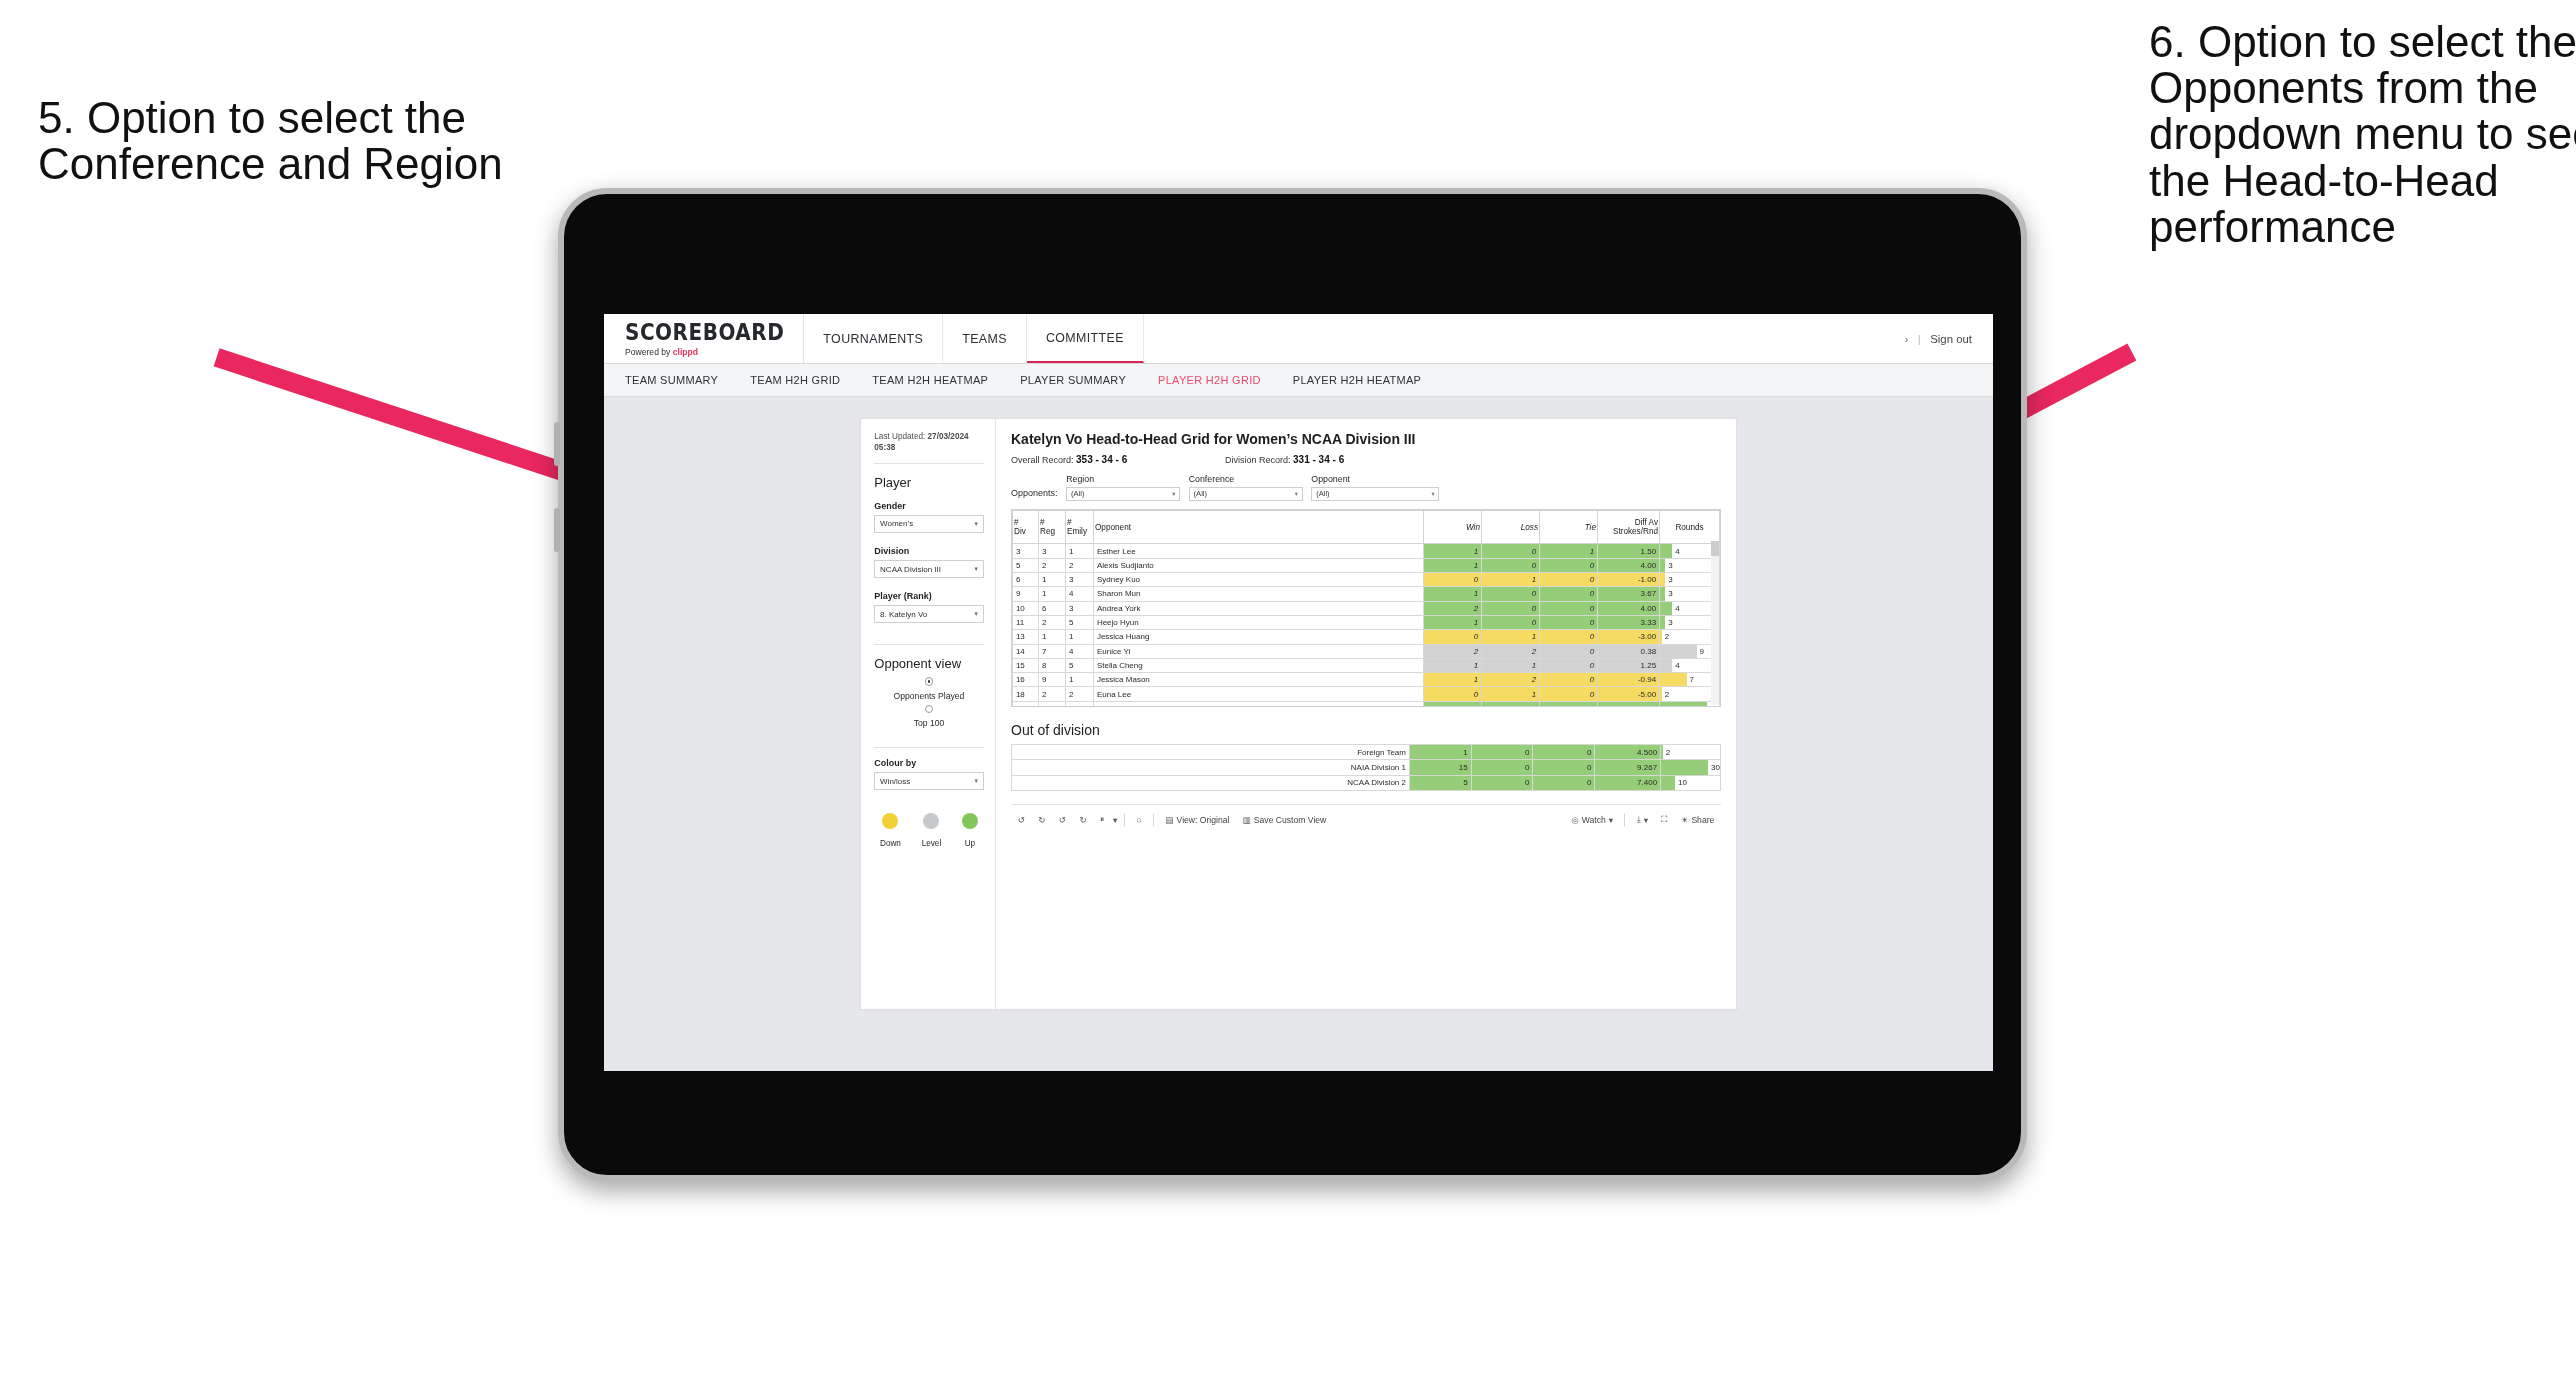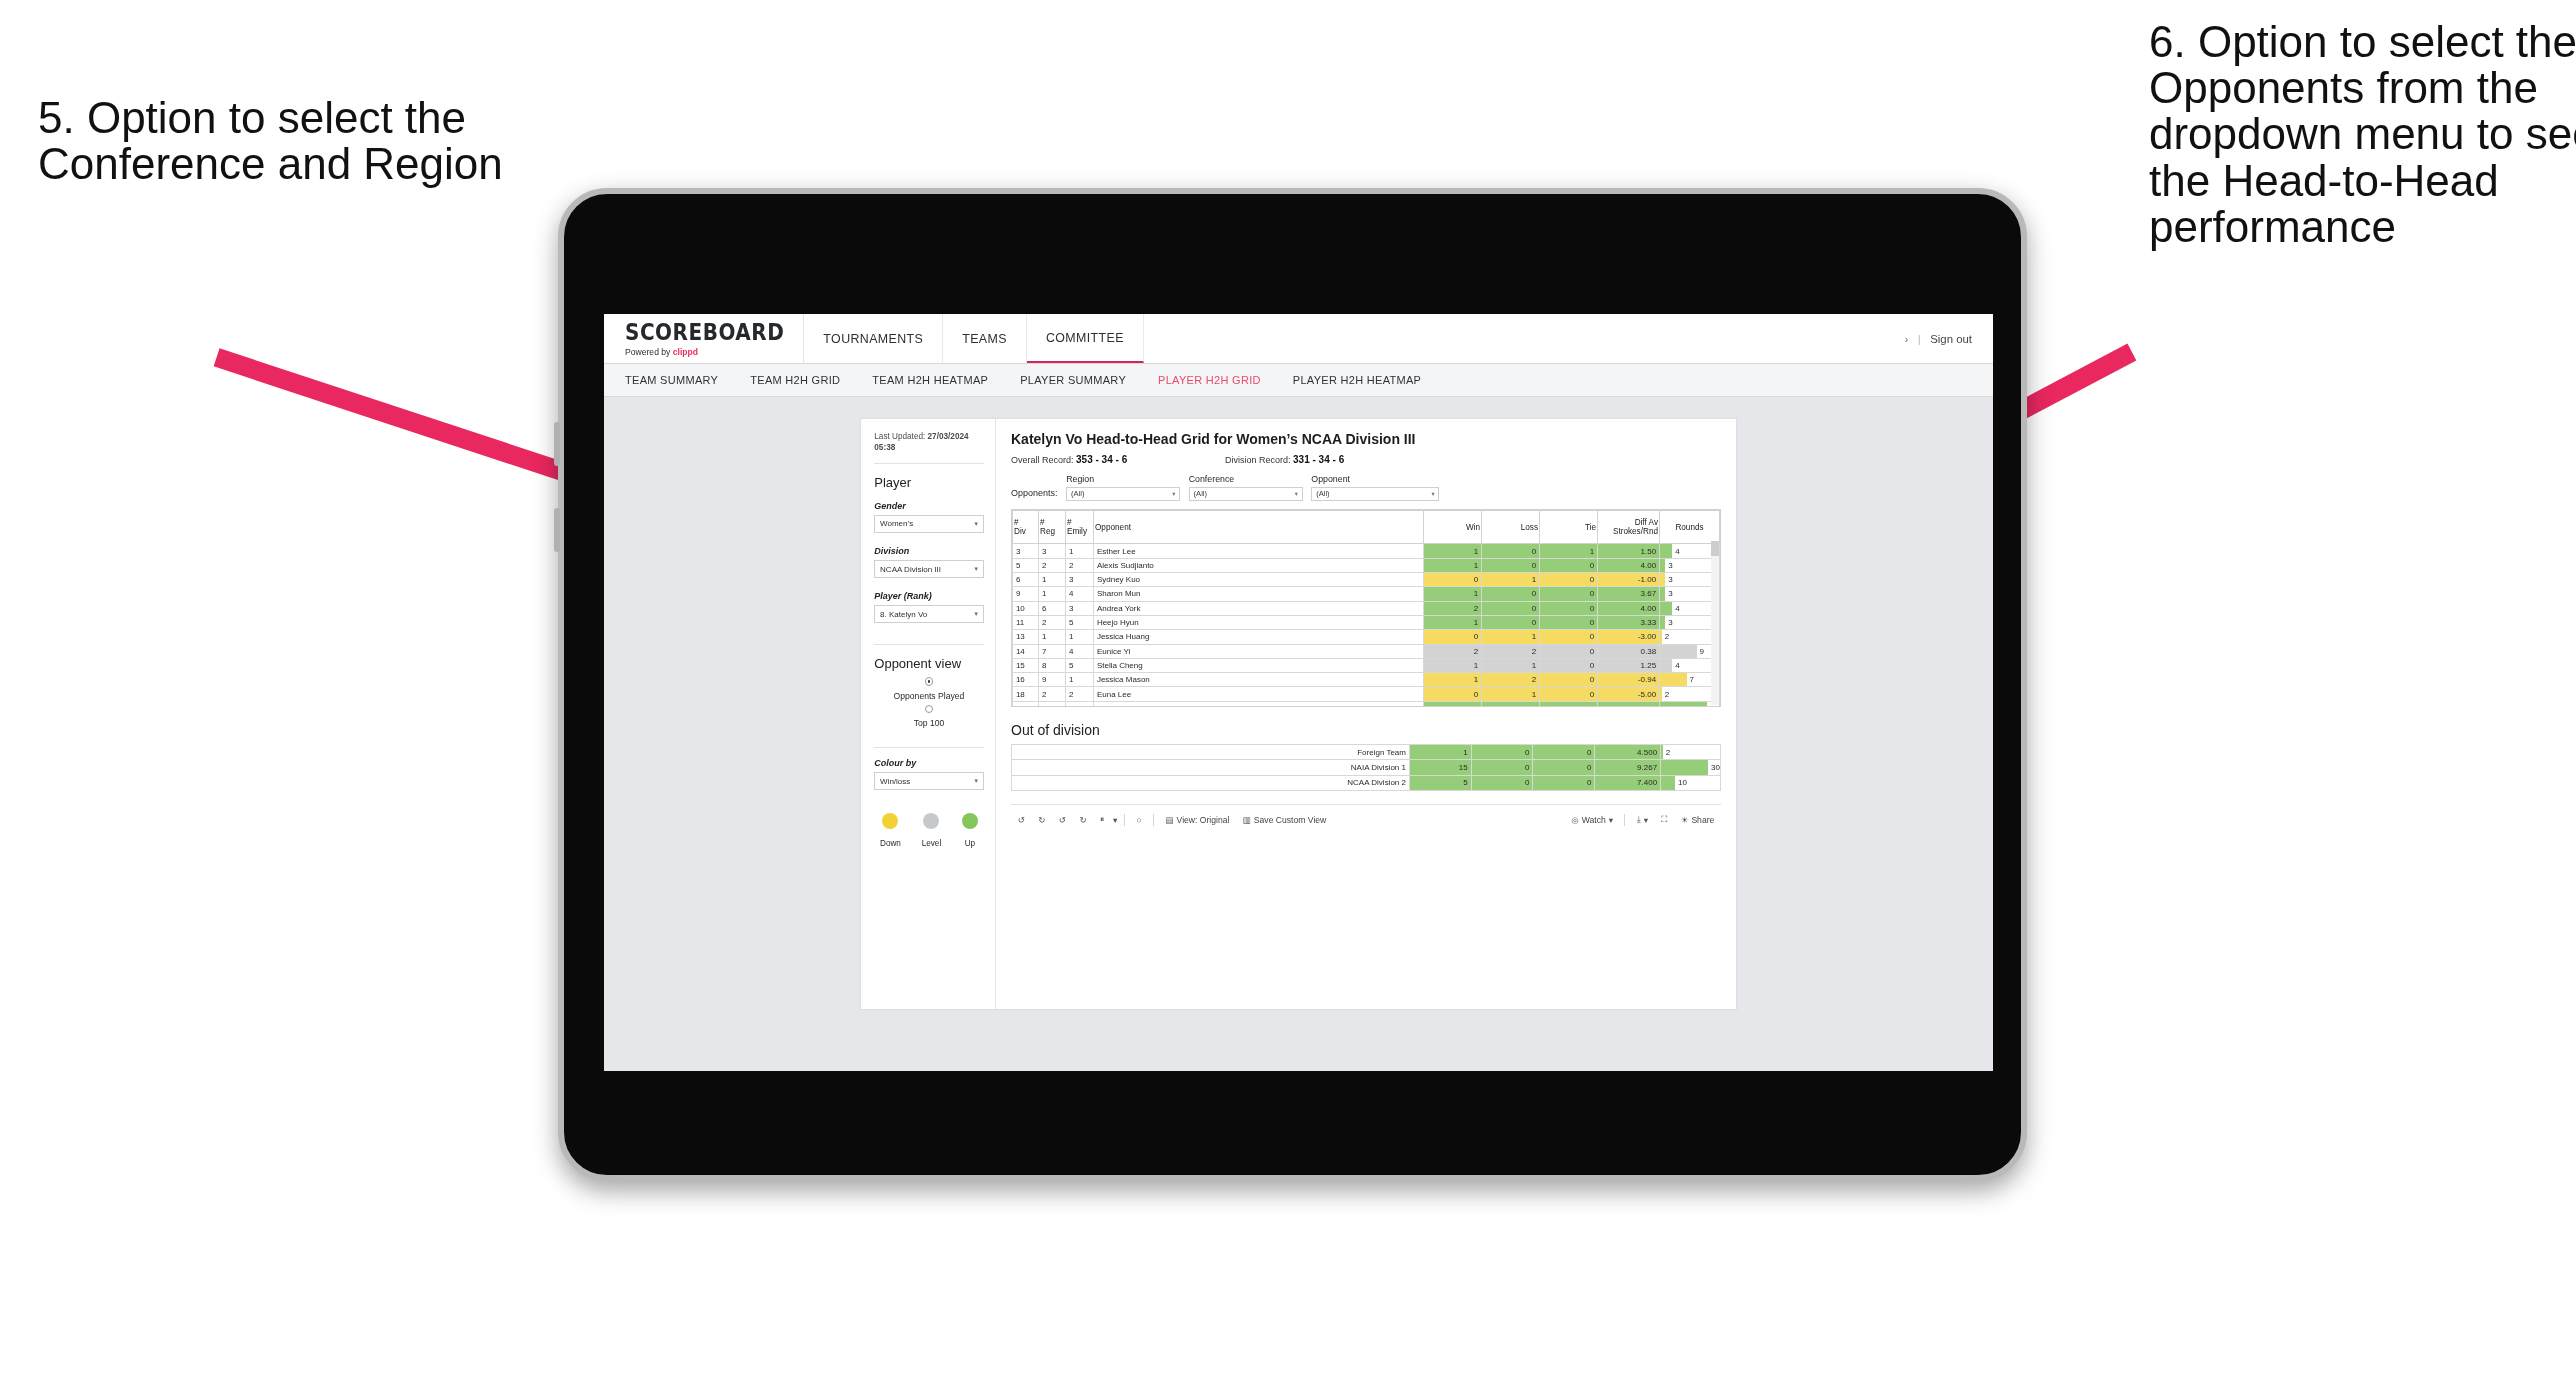--- a/index.html
+++ b/index.html
@@ -65,21 +65,21 @@
   #sheet{margin:0 auto;width:875px;background:#ffffff;border:1px solid #e0e0e0;
      display:flex;min-height:590px;box-shadow:0 0 0 1px rgba(0,0,0,0.01);}
 
   
   #sidebar{width:135px;padding:13.3px 11.4px 9.5px 13.3px;border-right:1px solid #e4e4e4;box-sizing:border-box;
      background:#fff;}
   .lastupd{font-size:8.2px;color:#4b4b4b;line-height:1.25;}
   .lastupd b{font-weight:bold;}
   .rule{height:1px;background:#e2e2e2;margin:10.5px 0 10.5px 0;}
   .sb-h{font-size:13px;color:#222;margin:0 0 11.4px 0;font-weight:normal;}
-  .sb-l{font-size:9px;color:#1f1f1f;font-weight:bold;margin:0 0 3.8px 0;font-style:italic;}
+  .sb-l{font-size:9px;color:#1f1f1f;font-weight:bold;margin:0 0 3.8px 0;}
   .sb-field{height:16px;border:1px solid #cfcfcf;background:#fff;display:flex;align-items:center;
      padding:0 4.8px;font-size:8px;color:#303030;margin-bottom:13.3px;}
   .sb-field .cv{flex:1;white-space:nowrap;overflow:hidden;}
   .sb-field .car{font-size:6.7px;color:#6b6b6b;}
   .radio-row{display:flex;align-items:center;gap:4.8px;font-size:8.6px;color:#2a2a2a;margin:3.8px 0;flex-direction:column;}
   .radio{width:8.6px;height:8.6px;border:1px solid #9a9a9a;border-radius:50%;background:#fff;
      position:relative;box-sizing:border-box;flex:none;}
   .radio.on:after{content:"";position:absolute;left:1.9px;top:1.9px;width:2.9px;height:2.9px;border-radius:50%;
      background:#333;}
   .legend{display:flex;justify-content:space-between;margin-top:23px;padding:0 5.7px;}
@@ -107,21 +107,21 @@
   
   .tablewrap{position:relative;border:1px solid #cfcfcf;background:#fff;height:196px;overflow:hidden;}
   table.grid{border-collapse:collapse;width:100%;font-size:8px;color:#2a2a2a;table-layout:fixed;}
   table.grid th{border:1px solid #d2d2d2;font-weight:normal;background:#fff;color:#222;
      font-size:8.2px;height:30px;vertical-align:middle;}
   table.grid td{border:1px solid #d8d8d8;height:13.3px;padding:0 2.9px;vertical-align:middle;}
   .c-div{width:23px;text-align:left;}
   .c-reg{width:24px;text-align:left;}
   .c-conf{width:25px;text-align:left;}
   .c-opp{width:auto;text-align:left;}
-  .c-num{width:55px;text-align:right;}
+  .c-num{width:55px;text-align:right;font-style:italic;}
   .c-diff{width:59px;text-align:right;}
   .c-rounds{width:59px;padding:0 !important;position:relative;}
   .rbar{height:100%;display:flex;align-items:center;}
   .rbar .fill{height:100%;}
   .rbar .val{padding-left:2.9px;font-size:8px;color:#2a2a2a;}
   .g{background:#96cd78;}
   .y{background:#f5db62;}
   .n{background:#d3d3d3;}
 
   .vscroll{position:absolute;right:1px;top:31px;width:7.6px;bottom:1px;background:#f3f3f3;}

